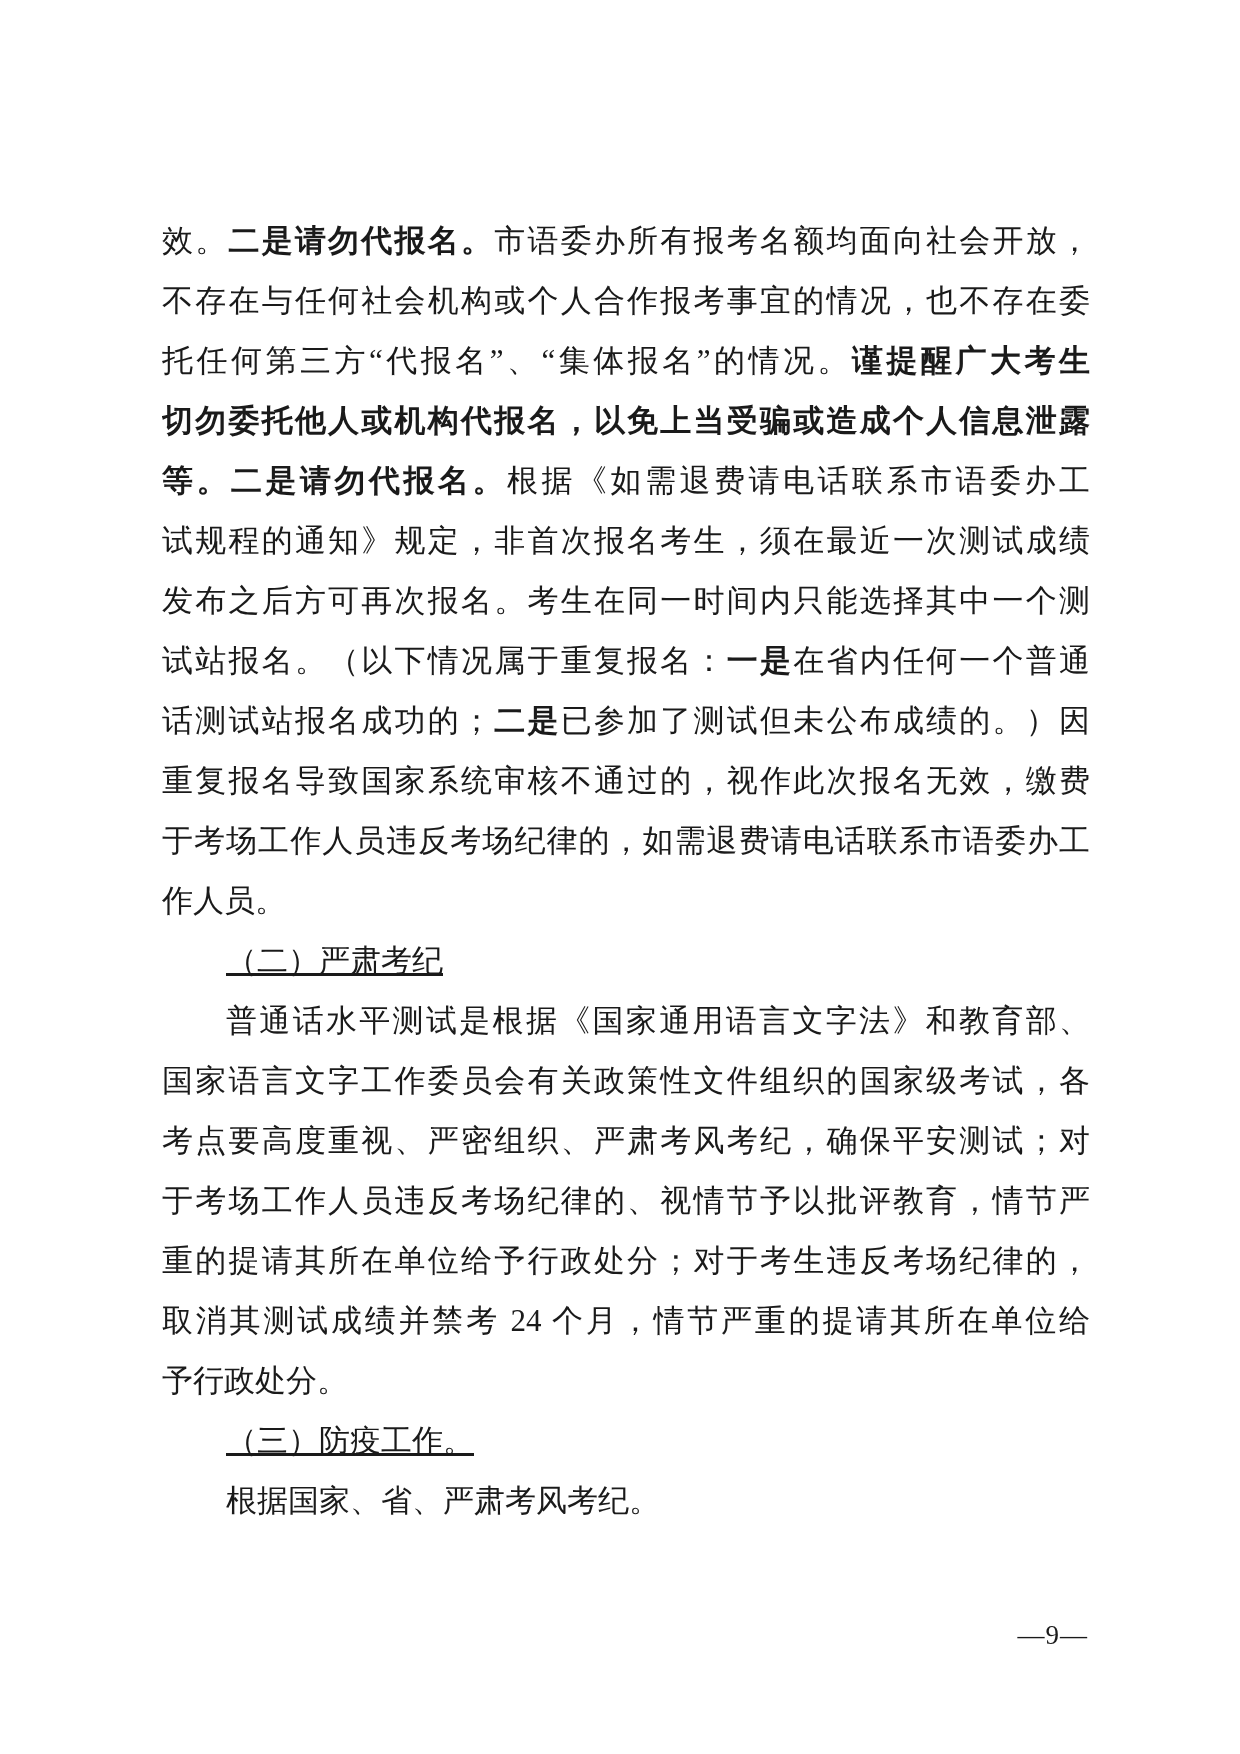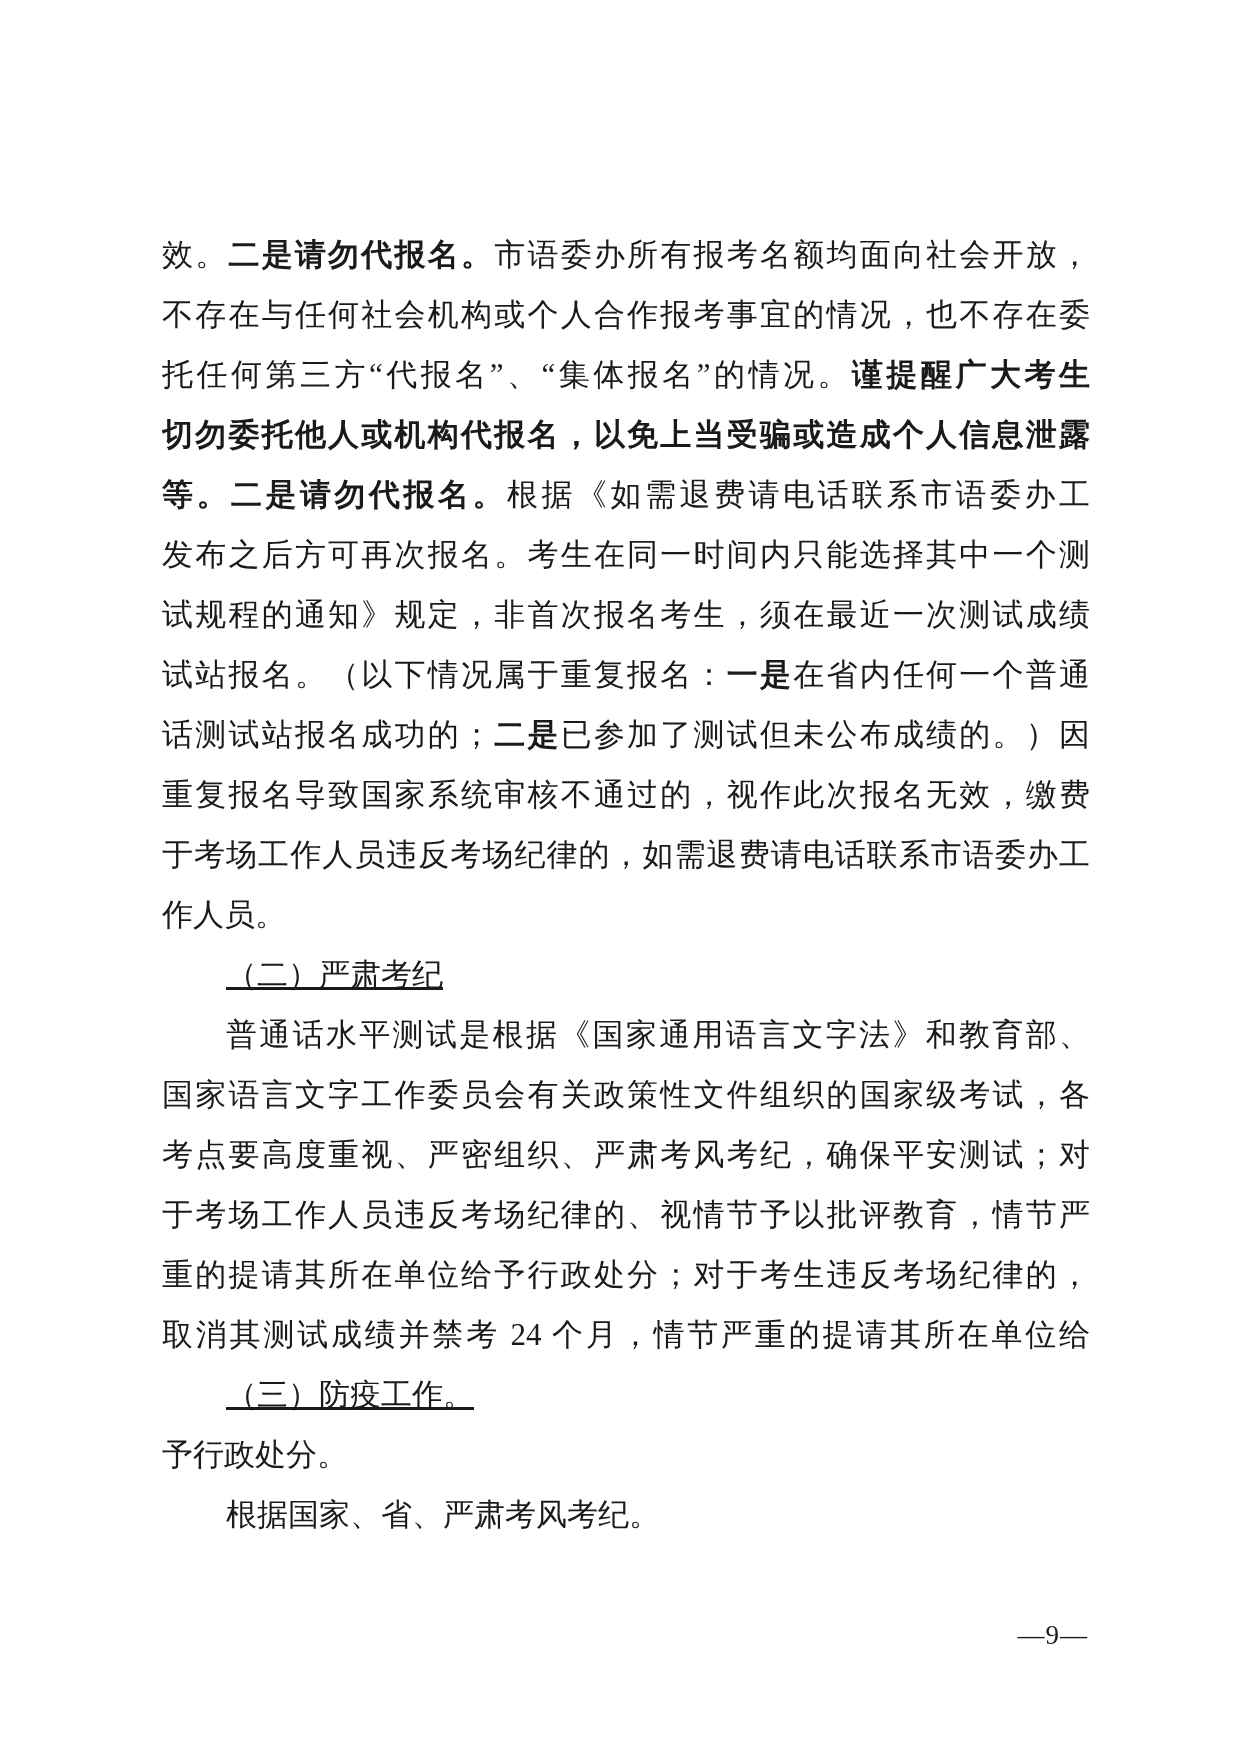--- a/index.html
+++ b/index.html
@@ -12,21 +12,21 @@
     width: 1240px;
     height: 1754px;
     background: #ffffff;
     overflow: hidden;
     font-family: "Liberation Serif", "DejaVu Serif", serif;
     color: #1a1a1a;
   }
   .text-block {
     position: absolute;
     left: 162px;
-    top: 225px;
+    top: 211px;
     width: 928px;
   }
   .line {
     height: 60px;
     line-height: 60px;
     font-size: 31px;
     letter-spacing: 0;
     overflow: hidden;
     text-align: left;
     word-break: keep-all;
@@ -64,34 +64,34 @@
 </head>
 <body>
 
 <div class="page">
   <div class="text-block">
       <div class="line just"><span class="run">效。</span><span class="run bold">二是请勿代报名。</span><span class="run">市语委办所有报考名额均面向社会开放，</span></div>
       <div class="line just"><span class="run">不存在与任何社会机构或个人合作报考事宜的情况，也不存在委</span></div>
       <div class="line just"><span class="run">托任何第三方“代报名”、“集体报名”的情况。</span><span class="run bold">谨提醒广大考生</span></div>
       <div class="line just"><span class="run bold">切勿委托他人或机构代报名，以免上当受骗或造成个人信息泄露</span></div>
       <div class="line just"><span class="run bold">等。二是请勿代报名。</span><span class="run">根据《如需退费请电话联系市语委办工</span></div>
+      <div class="line just"><span class="run">试规程的通知》规定，非首次报名考生，须在最近一次测试成绩</span></div>
       <div class="line just"><span class="run">发布之后方可再次报名。考生在同一时间内只能选择其中一个测</span></div>
-      <div class="line just"><span class="run">试规程的通知》规定，非首次报名考生，须在最近一次测试成绩</span></div>
       <div class="line just"><span class="run">试站报名。（以下情况属于重复报名：</span><span class="run bold">一是</span><span class="run">在省内任何一个普通</span></div>
       <div class="line just"><span class="run">话测试站报名成功的；</span><span class="run bold">二是</span><span class="run">已参加了测试但未公布成绩的。）因</span></div>
       <div class="line just"><span class="run">重复报名导致国家系统审核不通过的，视作此次报名无效，缴费</span></div>
       <div class="line just"><span class="run">于考场工作人员违反考场纪律的，如需退费请电话联系市语委办工</span></div>
       <div class="line"><span class="run">作人员。</span></div>
       <div class="line indent heading"><span class="run">（二）严肃考纪</span></div>
       <div class="line just indent"><span class="run">普通话水平测试是根据《国家通用语言文字法》和教育部、</span></div>
       <div class="line just"><span class="run">国家语言文字工作委员会有关政策性文件组织的国家级考试，各</span></div>
       <div class="line just"><span class="run">考点要高度重视、严密组织、严肃考风考纪，确保平安测试；对</span></div>
       <div class="line just"><span class="run">于考场工作人员违反考场纪律的、视情节予以批评教育，情节严</span></div>
       <div class="line just"><span class="run">重的提请其所在单位给予行政处分；对于考生违反考场纪律的，</span></div>
       <div class="line just"><span class="run">取消其测试成绩并禁考 24 个月，情节严重的提请其所在单位给</span></div>
+      <div class="line"><span class="run">予行政处分。</span></div>
       <div class="line indent heading"><span class="run">（三）防疫工作。</span></div>
-      <div class="line"><span class="run">予行政处分。</span></div>
       <div class="line indent"><span class="run">根据国家、省、严肃考风考纪。</span></div>
     </div>
   <div class="page-footer">
     <span>—9—</span>
   </div>
 </div>
 
 </body></html>

